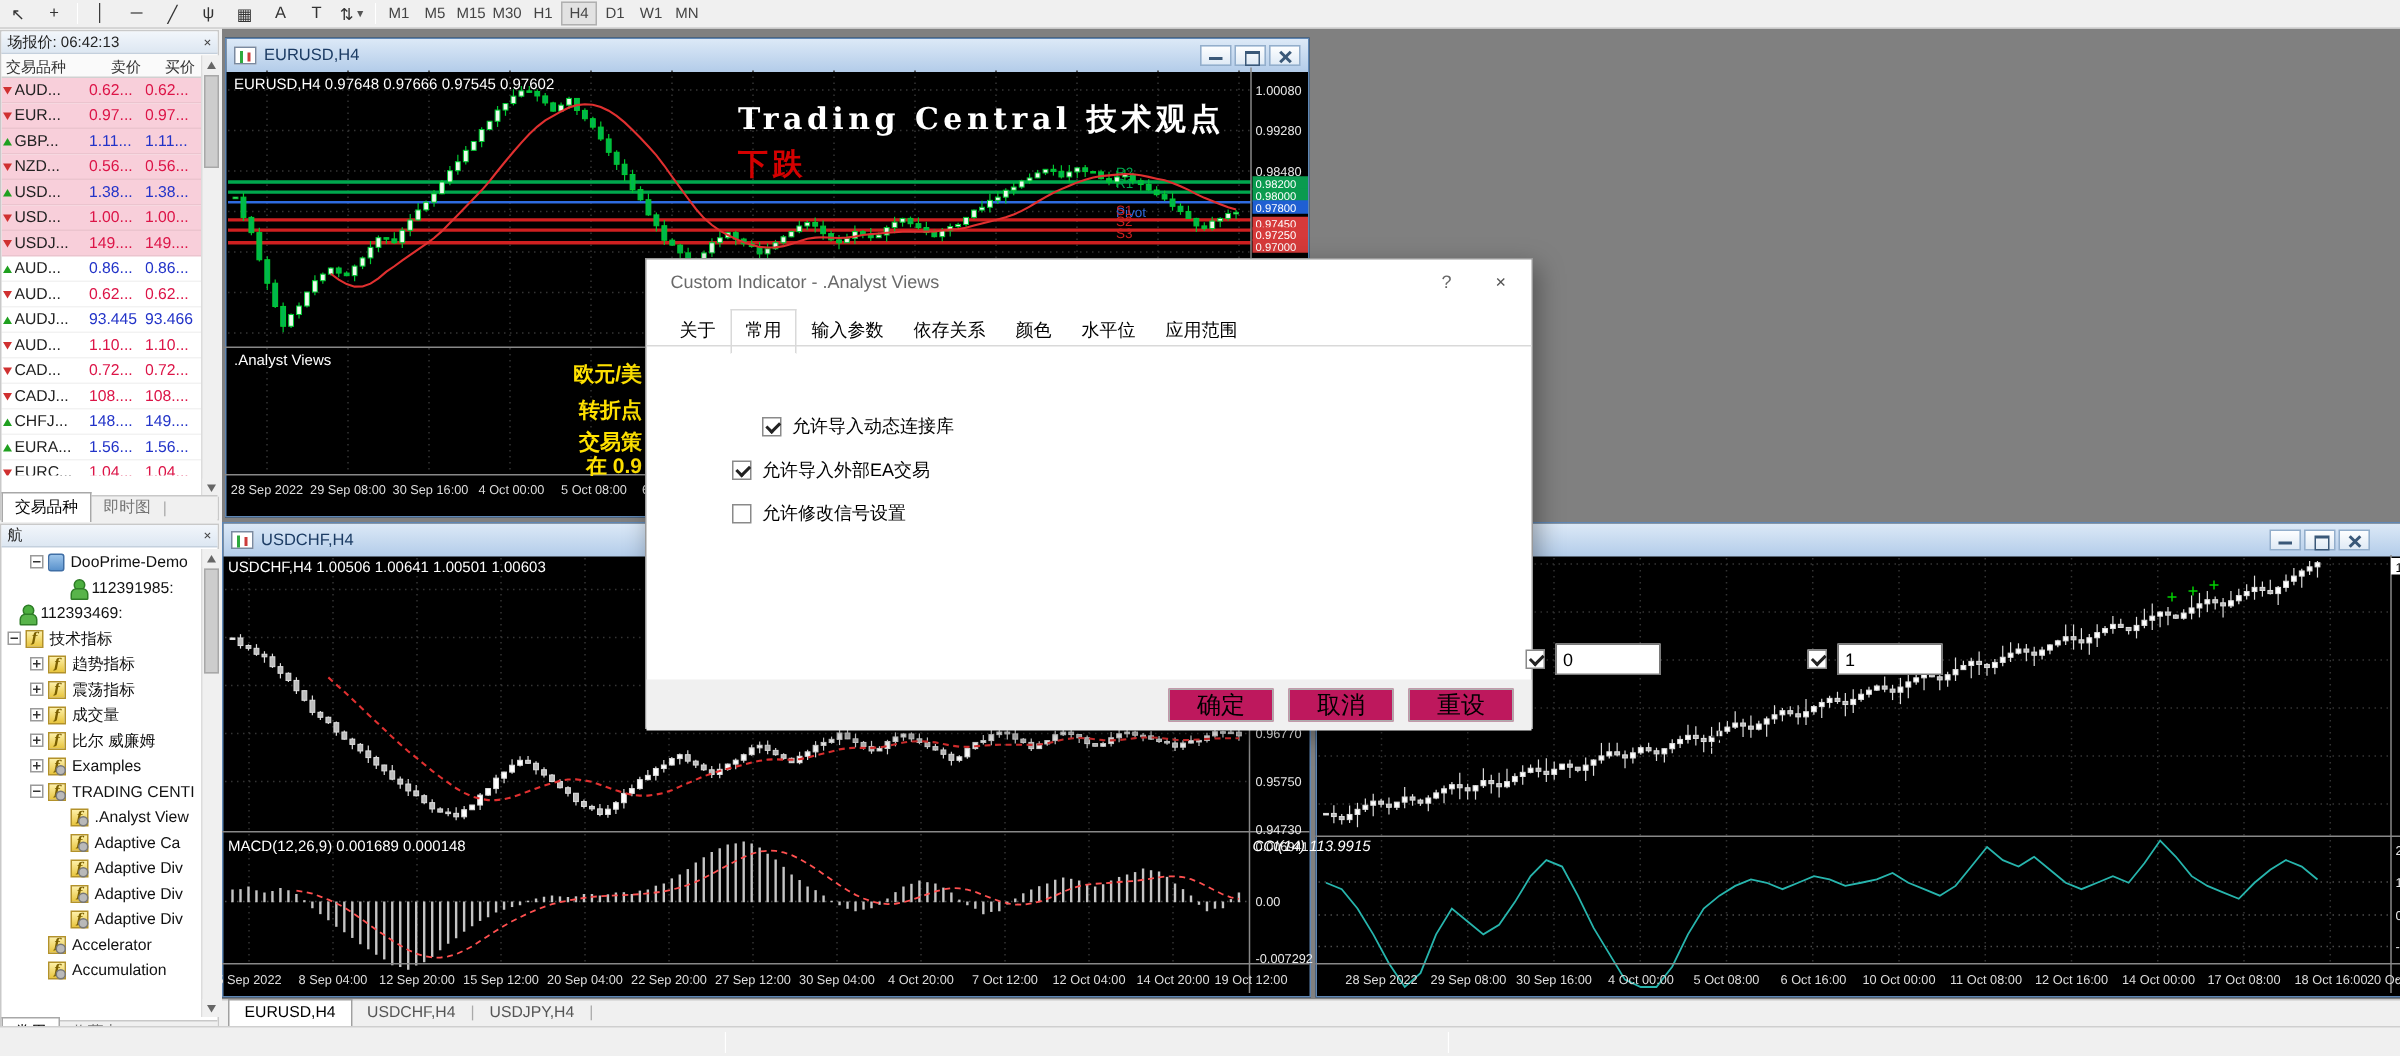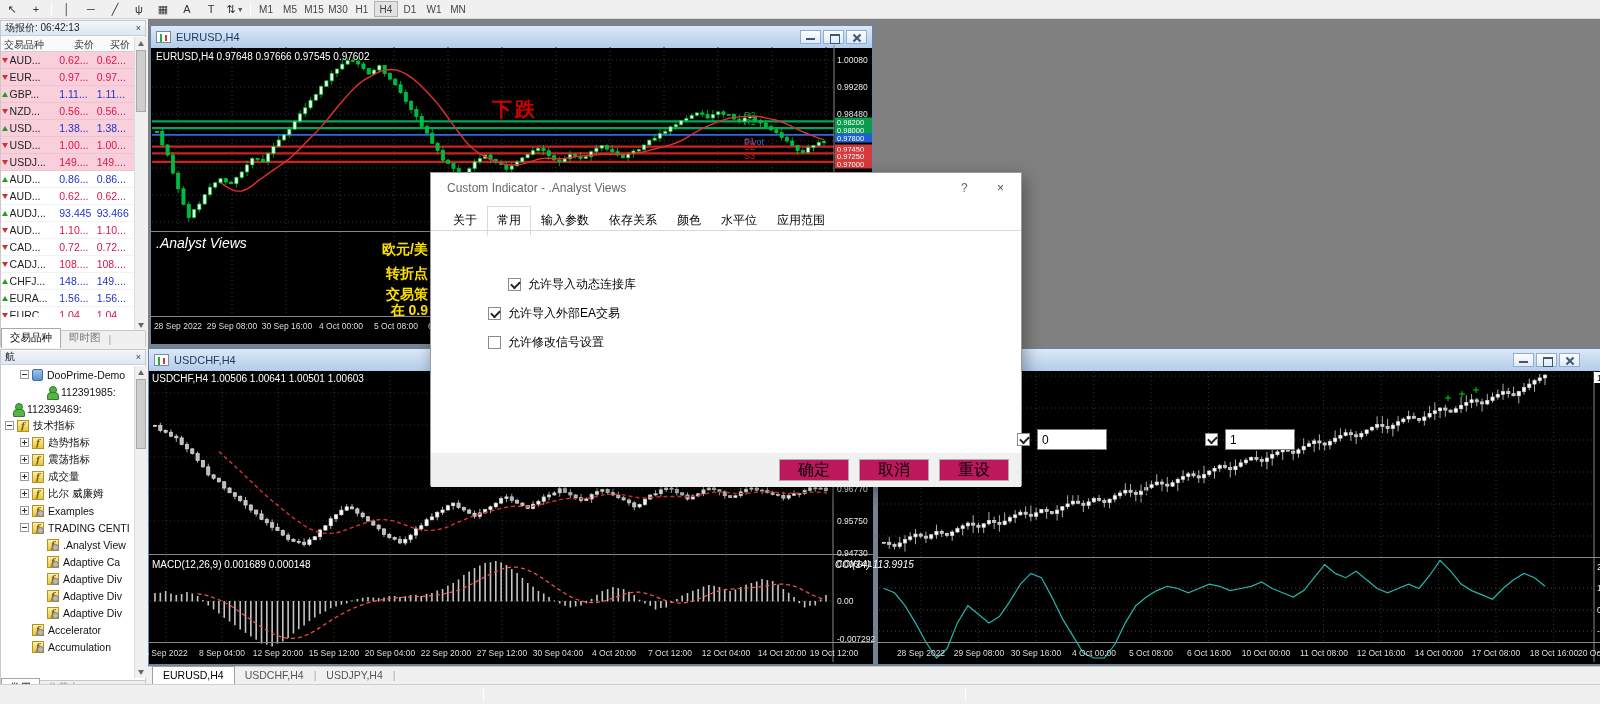--- a/index.html
+++ b/index.html
@@ -85,21 +85,21 @@
   .g-min::after { content:""; position:absolute; left:5px; bottom:3px; width:9px; height:2px; background:#3a5878; }
   .g-max::after { content:""; position:absolute; left:6px; top:3px; width:8px; height:7px;
     border:1px solid #3a5878; border-top-width:2px; }
   .g-close::before,.g-close::after { content:""; position:absolute; left:9px; top:2px; width:2px; height:10px;
     background:#3a5878; }
   .g-close::before { transform:rotate(45deg); } .g-close::after { transform:rotate(-45deg); }
 
   #chart-svg { position:absolute; left:0; top:0; z-index:30; pointer-events:none; }
   #text-layer { position:absolute; left:0; top:0; width:1600px; height:704px; z-index:35; pointer-events:none; }
   .chart-txt { position:absolute; color:#fff; font-size:10px; white-space:nowrap; }
-  #tc-title { font-family:"DejaVu Serif", serif; font-weight:bold; font-size:20px; color:#000000;
+  #tc-title { font-family:"DejaVu Serif", serif; font-weight:bold; font-size:20px; color:#ffffff;
     letter-spacing:3px; }
   #tc-sub { font-family:"DejaVu Serif", serif; font-weight:bold; font-size:20px; color:#d40000;
     letter-spacing:3px; }
   .ylw { position:absolute; right:1172px; color:#ffe100; font-size:14px; font-weight:bold;
     white-space:nowrap; }
 
   
   #dialog { position:absolute; left:430px; top:172px; width:592px; height:314px; background:#fff;
     border:1px solid #9a9a9a; box-shadow:3px 5px 16px rgba(0,0,0,0.35); z-index:50; font-size:12px; }
   #dlg-title { position:absolute; left:0; top:0; width:100%; height:30px; display:flex; align-items:center;
@@ -1528,21 +1528,21 @@
     <text x="1439" y="656" fill="#ddd" font-size="8.5" font-family="Liberation Sans" text-anchor="middle">14 Oct 00:00</text>
     <text x="1496" y="656" fill="#ddd" font-size="8.5" font-family="Liberation Sans" text-anchor="middle">17 Oct 08:00</text>
     <text x="1554" y="656" fill="#ddd" font-size="8.5" font-family="Liberation Sans" text-anchor="middle">18 Oct 16:00</text>
     <text x="1578" y="656" fill="#ddd" font-size="8.5" font-family="Liberation Sans" text-anchor="start">20 Oct 0</text>
   </svg>
 
 <div id="text-layer">
   <div class="chart-txt" style="left:156px;top:51px;">EURUSD,H4  0.97648 0.97666 0.97545 0.97602</div>
   <div class="chart-txt" id="tc-title" style="left:492px;top:66px;">Trading Central 技术观点</div>
   <div class="chart-txt" id="tc-sub" style="left:492px;top:96px;">下跌</div>
-  <div class="chart-txt" style="left:156px;top:235px;font-size:14px;font-style:italic;">.Analyst Views</div>
+  <div class="chart-txt" style="left:156px;top:235px;font-size:10px;">.Analyst Views</div>
   <div id="ylw-texts">
       <div class="ylw" style="top: 241px;">欧元/美</div>
       <div class="ylw" style="top: 265px;">转折点</div>
       <div class="ylw" style="top: 286px;">交易策</div>
       <div class="ylw" style="top: 302px;">在 0.9</div>
     </div>
   <div class="chart-txt" style="left:152px;top:373px;">USDCHF,H4  1.00506 1.00641 1.00501 1.00603</div>
   <div class="chart-txt" style="left:152px;top:559px;">MACD(12,26,9) 0.001689 0.000148</div>
   <div class="chart-txt" style="left:879px;top:373px;">3 149.915</div>
   <div class="chart-txt" style="left:835px;top:559px;font-style:italic;">CCI(14) 113.9915</div>

